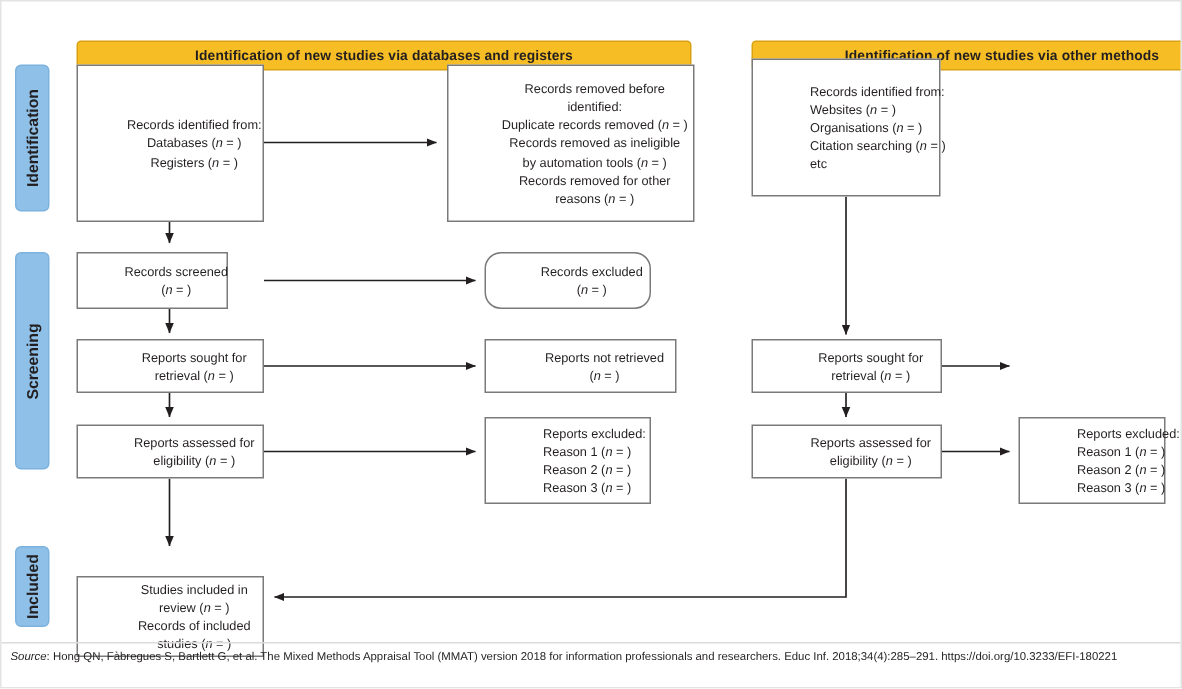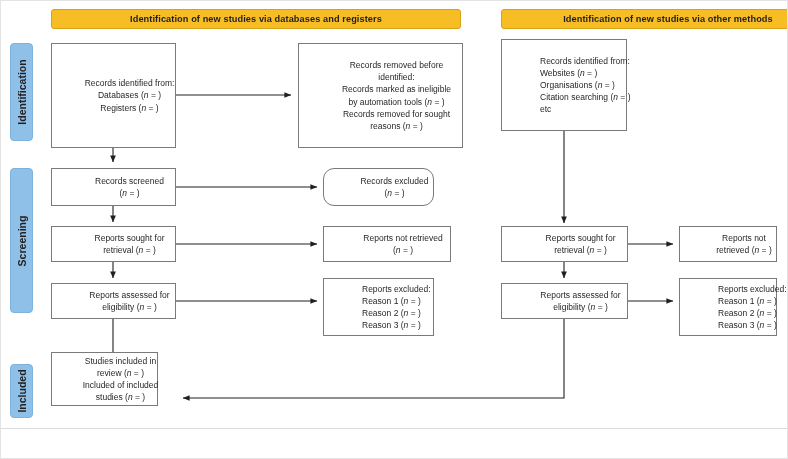--- a/index.html
+++ b/index.html
@@ -28,20 +28,21 @@
     display: flex;
     align-items: center;
     justify-content: center;
     color: #231f20;
     font-weight: bold;
     font-size: 9.2px;
     letter-spacing: 0.01em;
     box-sizing: border-box;
     text-align: center;
     line-height: 1.1;
+    margin-top: 18px;
   }
   
   .stage-tab {
     position: absolute;
     background: #8fc0e8;
     border: 1px solid #7cb2de;
     border-radius: 4px;
     box-sizing: border-box;
   }
   .stage-tab .stage-label {
@@ -164,27 +165,28 @@
 
   <div class="fbox" style="left:50px; top:42px; width:125px; height:105px;">
     <span class="ln">Records identified from:</span>
     <span class="ln">Databases (<span class="it">n</span> = )</span>
     <span class="ln">Registers (<span class="it">n</span> = )</span>
   </div>
 
   <div class="fbox" style="left:297px; top:42px; width:165px; height:105px;">
     <span class="ln">Records removed before</span>
     <span class="ln">identified:</span>
-    <span class="ln">Records marked as ineligible</span>
+    <span class="ln">Duplicate records removed (<span class="it">n</span> = )</span>
+    <span class="ln">Records removed as ineligible</span>
     <span class="ln">by automation tools (<span class="it">n</span> = )</span>
-    <span class="ln">Records removed for sought</span>
+    <span class="ln">Records removed for other</span>
     <span class="ln">reasons (<span class="it">n</span> = )</span>
   </div>
 
-  <div class="fbox" style="left:50px; top:167px; width:125px; height:38px;">
+  <div class="fbox" style="left:50px; top:167px; width:101px; height:38px;">
     <span class="ln">Records screened</span>
     <span class="ln">(<span class="it">n</span> = )</span>
   </div>
 
   <div class="fbox" style="left:322px; top:167px; width:111px; height:38px;border-radius:11px;">
     <span class="ln">Records excluded</span>
     <span class="ln">(<span class="it">n</span> = )</span>
   </div>
 
   <div class="fbox" style="left:50px; top:225px; width:125px; height:36px;">
@@ -202,52 +204,51 @@
     <span class="ln">eligibility (<span class="it">n</span> = )</span>
   </div>
 
   <div class="fbox left-align" style="left:322px; top:277px; width:111px; height:58px;">
     <span class="ln">Reports excluded:</span>
     <span class="ln">Reason 1 (<span class="it">n</span> = )</span>
     <span class="ln">Reason 2 (<span class="it">n</span> = )</span>
     <span class="ln">Reason 3 (<span class="it">n</span> = )</span>
   </div>
 
-  <div class="fbox" style="left:50px; top:351px; width:107px; height:54px;">
+  <div class="fbox" style="left:50px; top:383px; width:125px; height:54px;">
     <span class="ln">Studies included in</span>
     <span class="ln">review (<span class="it">n</span> = )</span>
-    <span class="ln">Included of included</span>
+    <span class="ln">Records of included</span>
     <span class="ln">studies (<span class="it">n</span> = )</span>
   </div>
 
   <div class="fbox left-align" style="left:500px; top:38px; width:126px; height:92px;">
     <span class="ln">Records identified from:</span>
     <span class="ln">Websites (<span class="it">n</span> = )</span>
     <span class="ln">Organisations (<span class="it">n</span> = )</span>
     <span class="ln">Citation searching (<span class="it">n</span> = )</span>
     <span class="ln">etc</span>
   </div>
 
   <div class="fbox" style="left:500px; top:225px; width:127px; height:36px;">
     <span class="ln">Reports sought for</span>
     <span class="ln">retrieval (<span class="it">n</span> = )</span>
   </div>
 
-  <div class="fbox" style="left:678px; top:225px; width:98px; height:36px;">
-    <span class="ln">Reports not</span>
-    <span class="ln">retrieved (<span class="it">n</span> = )</span>
-  </div>
 
   <div class="fbox" style="left:500px; top:282px; width:127px; height:36px;">
     <span class="ln">Reports assessed for</span>
     <span class="ln">eligibility (<span class="it">n</span> = )</span>
   </div>
 
   <div class="fbox left-align" style="left:678px; top:277px; width:98px; height:58px;">
     <span class="ln">Reports excluded:</span>
     <span class="ln">Reason 1 (<span class="it">n</span> = )</span>
     <span class="ln">Reason 2 (<span class="it">n</span> = )</span>
     <span class="ln">Reason 3 (<span class="it">n</span> = )</span>
   </div>
 
   <div class="footer-rule"></div>
+  <div class="source-note">
+    <span class="src-word">Source</span><span>: Hong QN, Fàbregues S, Bartlett G, et al. The Mixed Methods Appraisal Tool (MMAT) version 2018 for information professionals and researchers. Educ Inf. 2018;34(4):285–291. https://doi.org/10.3233/EFI-180221</span>
+  </div>
 
 </div>
 
 </body></html>

